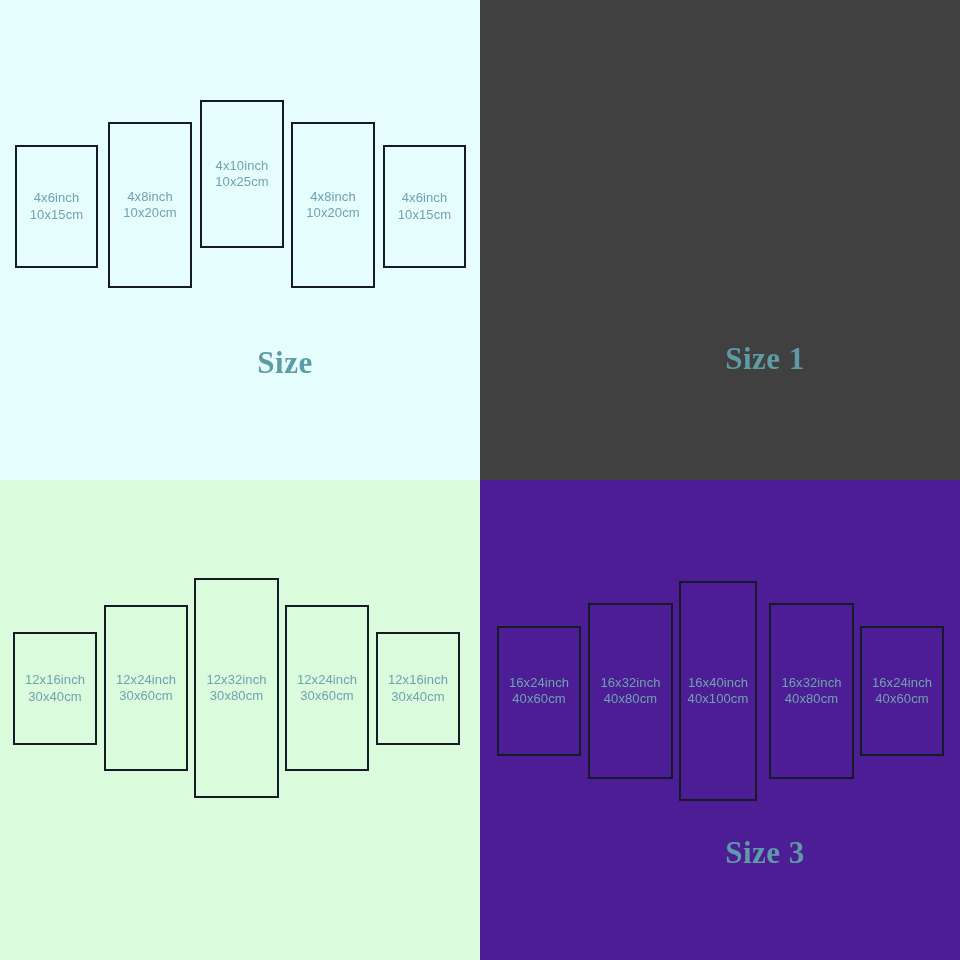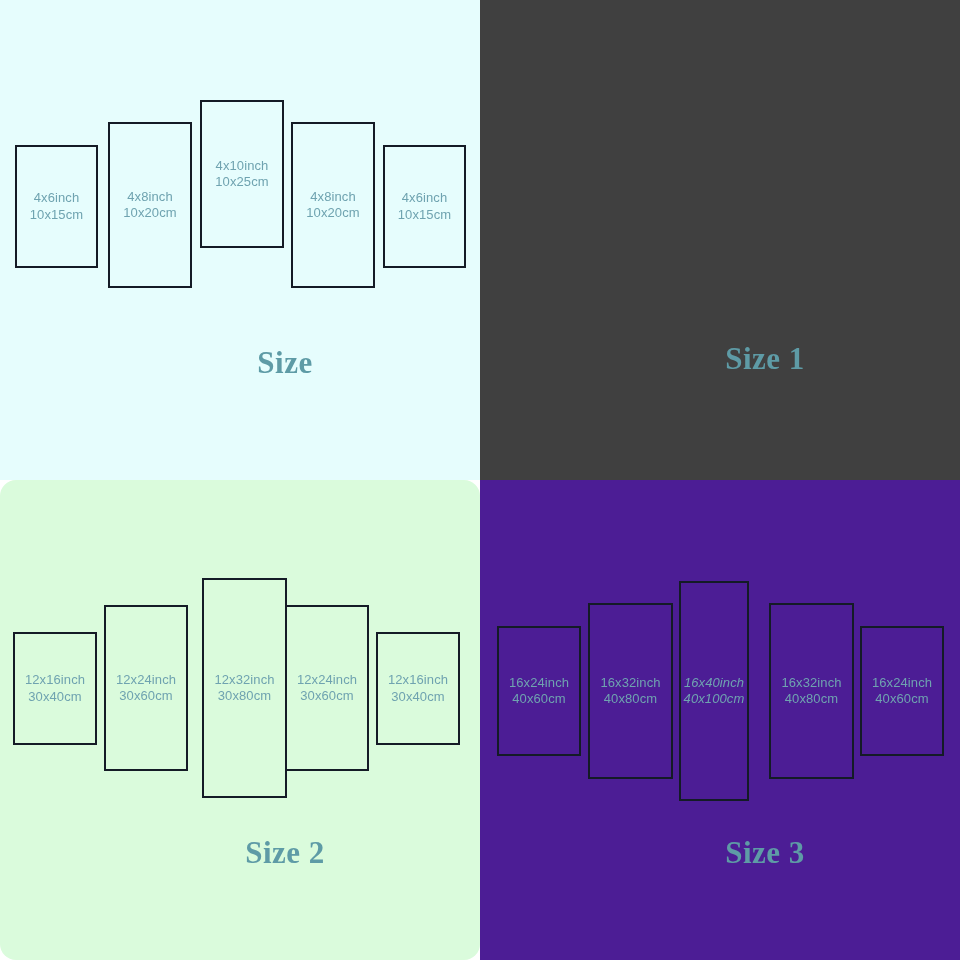--- a/index.html
+++ b/index.html
@@ -110,70 +110,69 @@
             <span class="ln">10x15cm</span>
           </div>
         </div>
       </div>
       <div class="quad-title" style="top: 345px; color: rgb(94, 155, 166);">Size</div>
     </div>
     <div class="quadrant" style="background: #404040;">
       <div class="panels"></div>
       <div class="quad-title" style="top: 341px; color: rgb(94, 155, 166);">Size 1</div>
     </div>
-    <div class="quadrant" style="background: rgb(218, 251, 220); border-radius: 16px;">
+    <div class="quadrant" style="background: rgb(218, 251, 220);">
       <div class="panels">
         <div class="panel" style="left: 13px; top: 152px; width: 84px; height: 113px; border-color: rgb(20, 27, 38);">
           <div class="panel-label" style="color: rgb(111, 163, 176);">
             <span class="ln">12x16inch</span>
             <span class="ln">30x40cm</span>
           </div>
         </div>
         <div class="panel" style="left: 104px; top: 125px; width: 84px; height: 166px; border-color: rgb(20, 27, 38);">
           <div class="panel-label" style="color: rgb(111, 163, 176);">
             <span class="ln">12x24inch</span>
             <span class="ln">30x60cm</span>
           </div>
         </div>
-        <div class="panel" style="left: 202px; top: 98px; width: 85px; height: 220px; border-color: rgb(20, 27, 38);">
+        <div class="panel" style="left: 194px; top: 98px; width: 85px; height: 220px; border-color: rgb(20, 27, 38);">
           <div class="panel-label" style="color: rgb(111, 163, 176);">
             <span class="ln">12x32inch</span>
             <span class="ln">30x80cm</span>
           </div>
         </div>
         <div class="panel" style="left: 285px; top: 125px; width: 84px; height: 166px; border-color: rgb(20, 27, 38);">
           <div class="panel-label" style="color: rgb(111, 163, 176);">
             <span class="ln">12x24inch</span>
             <span class="ln">30x60cm</span>
           </div>
         </div>
         <div class="panel" style="left: 376px; top: 152px; width: 84px; height: 113px; border-color: rgb(20, 27, 38);">
           <div class="panel-label" style="color: rgb(111, 163, 176);">
             <span class="ln">12x16inch</span>
             <span class="ln">30x40cm</span>
           </div>
         </div>
       </div>
-      <div class="quad-title" style="top: 355px; color: rgb(94, 155, 166);">Size 2</div>
     </div>
     <div class="quadrant" style="background: #4c1d95;">
       <div class="panels">
         <div class="panel" style="left: 17px; top: 146px; width: 84px; height: 130px; border-color: rgb(20, 27, 38);">
           <div class="panel-label" style="color: rgb(111, 163, 176);">
             <span class="ln">16x24inch</span>
             <span class="ln">40x60cm</span>
           </div>
         </div>
         <div class="panel" style="left: 108px; top: 123px; width: 85px; height: 176px; border-color: rgb(20, 27, 38);">
           <div class="panel-label" style="color: rgb(111, 163, 176);">
             <span class="ln">16x32inch</span>
             <span class="ln">40x80cm</span>
           </div>
         </div>
-        <div class="panel" style="left: 199px; top: 101px; width: 70px; height: 220px; border-color: rgb(20, 27, 38); font-style: italic;">
+        <div class="panel" style="left: 199px; top: 101px; width: 78px; height: 220px; border-color: rgb(20, 27, 38);">
           <div class="panel-label" style="color: rgb(111, 163, 176);">
             <span class="ln">16x40inch</span>
             <span class="ln">40x100cm</span>
           </div>
         </div>
         <div class="panel" style="left: 289px; top: 123px; width: 85px; height: 176px; border-color: rgb(20, 27, 38);">
           <div class="panel-label" style="color: rgb(111, 163, 176);">
             <span class="ln">16x32inch</span>
             <span class="ln">40x80cm</span>
           </div>

